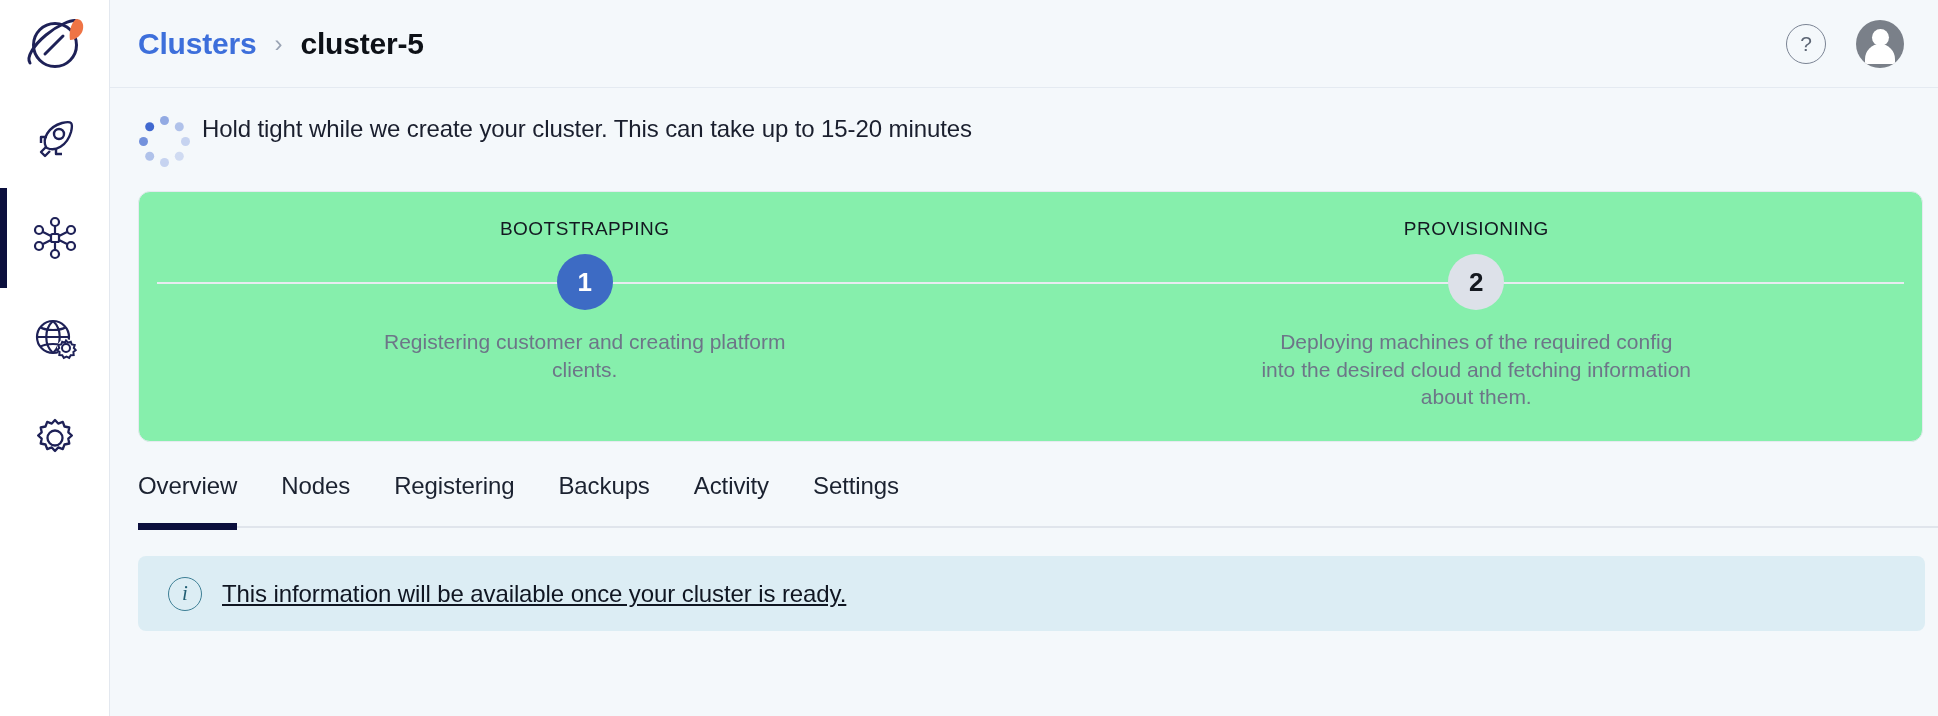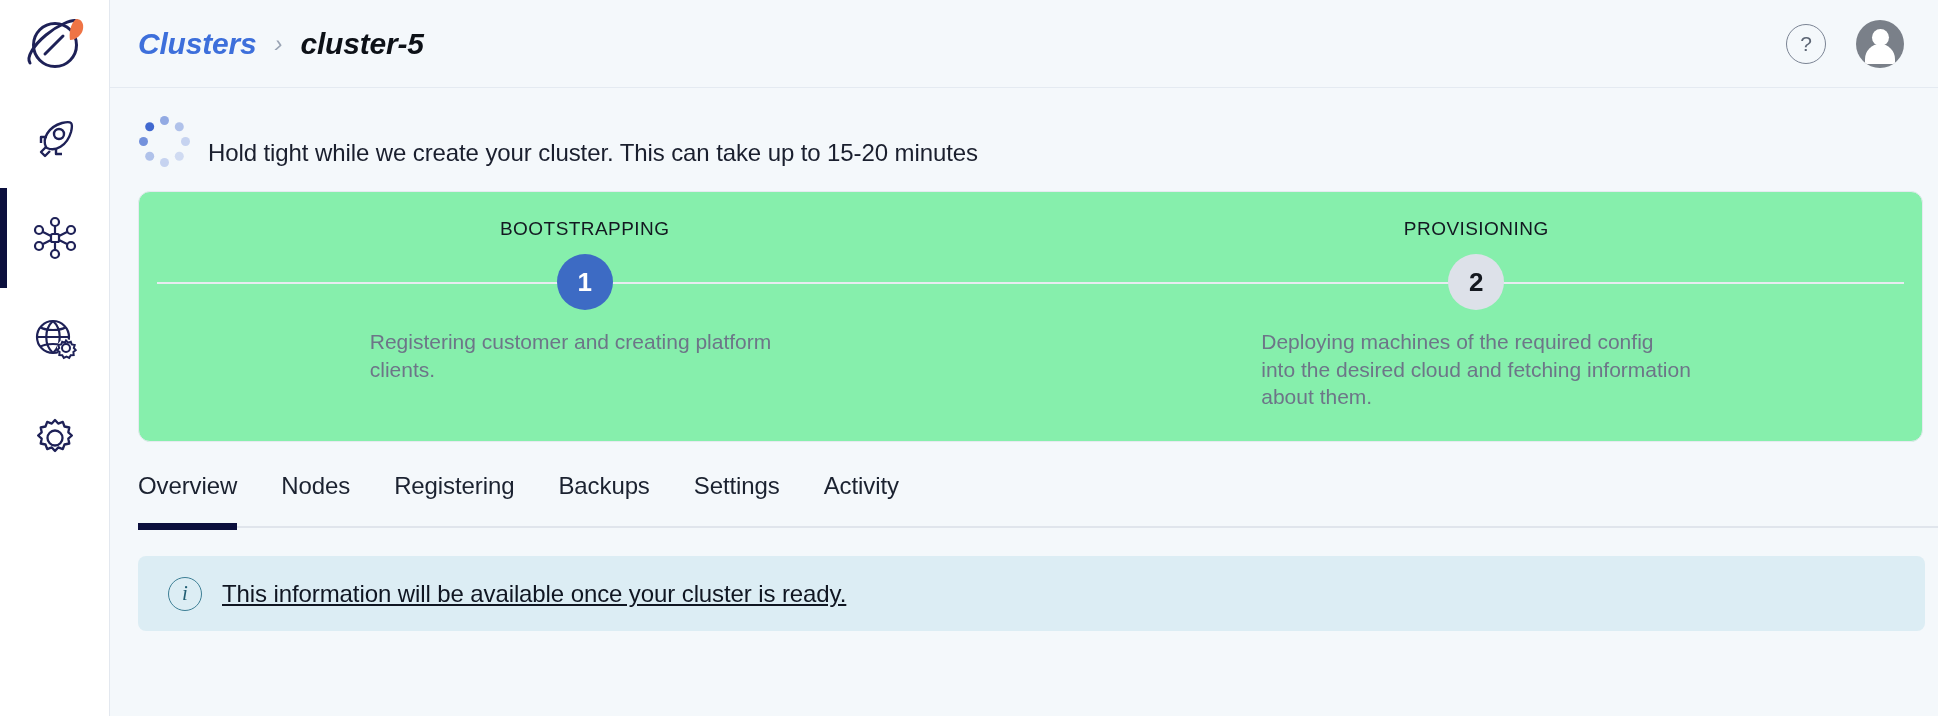--- a/index.html
+++ b/index.html
@@ -59,21 +59,21 @@
 
   .topbar {
     height: 88px;
     flex: 0 0 88px;
     display: flex;
     align-items: center;
     padding: 0 34px 0 28px;
     border-bottom: 1px solid #e4eaf1;
     background: #f4f8fb;
   }
-  .breadcrumb { display: flex; align-items: center; gap: 18px; font-style: italic; }
+  .breadcrumb { display: flex; align-items: center; gap: 18px; }
   .crumb-link {
     font-size: 30px;
     font-weight: 700;
     color: #3d6fdb;
     letter-spacing: -0.2px;
     cursor: pointer;
   }
   .crumb-sep { font-size: 24px; color: #9aa4b4; font-weight: 400; }
   .crumb-current {
     font-size: 30px;
@@ -94,22 +94,22 @@
     background: #7a8089;
     display: flex; align-items: center; justify-content: center;
     cursor: pointer; overflow: hidden; position: relative;
   }
   .avatar .head { width: 17px; height: 17px; border-radius: 50%; background: #ffffff; position: absolute; top: 9px; }
   .avatar .body { width: 30px; height: 20px; border-radius: 15px 15px 0 0; background: #ffffff; position: absolute; bottom: 4px; }
 
   
   .status-row {
     display: flex;
-    align-items: flex-end;
-    gap: 18px;
+    align-items: flex-start;
+    gap: 12px;
     padding: 27px 0 24px 28px;
   }
   .spinner { width: 52px; height: 52px; position: relative; flex: 0 0 52px; }
   .spinner i {
     position: absolute;
     width: 9px; height: 9px; border-radius: 50%;
     background: #4169d0;
     left: 50%; top: 50%;
     margin: -4.5px 0 0 -4.5px;
   }
@@ -168,21 +168,21 @@
     font-size: 26px; font-weight: 700;
     z-index: 2;
   }
   .step-badge.active { background: #3d6bc4; color: #ffffff; }
   .step-badge.idle { background: #dde1e9; color: #14181f; }
   .step-desc {
     margin-top: 18px;
     font-size: 21px;
     line-height: 1.32;
     color: #6d7588;
-    text-align: left;
+    text-align: center;
     max-width: 430px;
   }
 
   
   .tabs-wrap {
     margin: 22px 0 0 28px;
     position: relative;
   }
   .tabs { display: flex; align-items: center; gap: 0; }
   .tab {
@@ -356,22 +356,22 @@
 
     </div>
 
     <div class="tabs-wrap">
       <span class="tabs-rule"></span>
       <div class="tabs">
         <div class="tab active">Overview</div>
         <div class="tab">Nodes</div>
         <div class="tab">Registering</div>
         <div class="tab">Backups</div>
+        <div class="tab">Activity</div>
         <div class="tab">Settings</div>
-        <div class="tab">Activity</div>
       </div>
     </div>
 
     <div class="banner">
       <span class="info-circle">i</span>
       <span class="banner-text">This information will be available once your cluster is ready.</span>
     </div>
 
   </section>
 </div>

